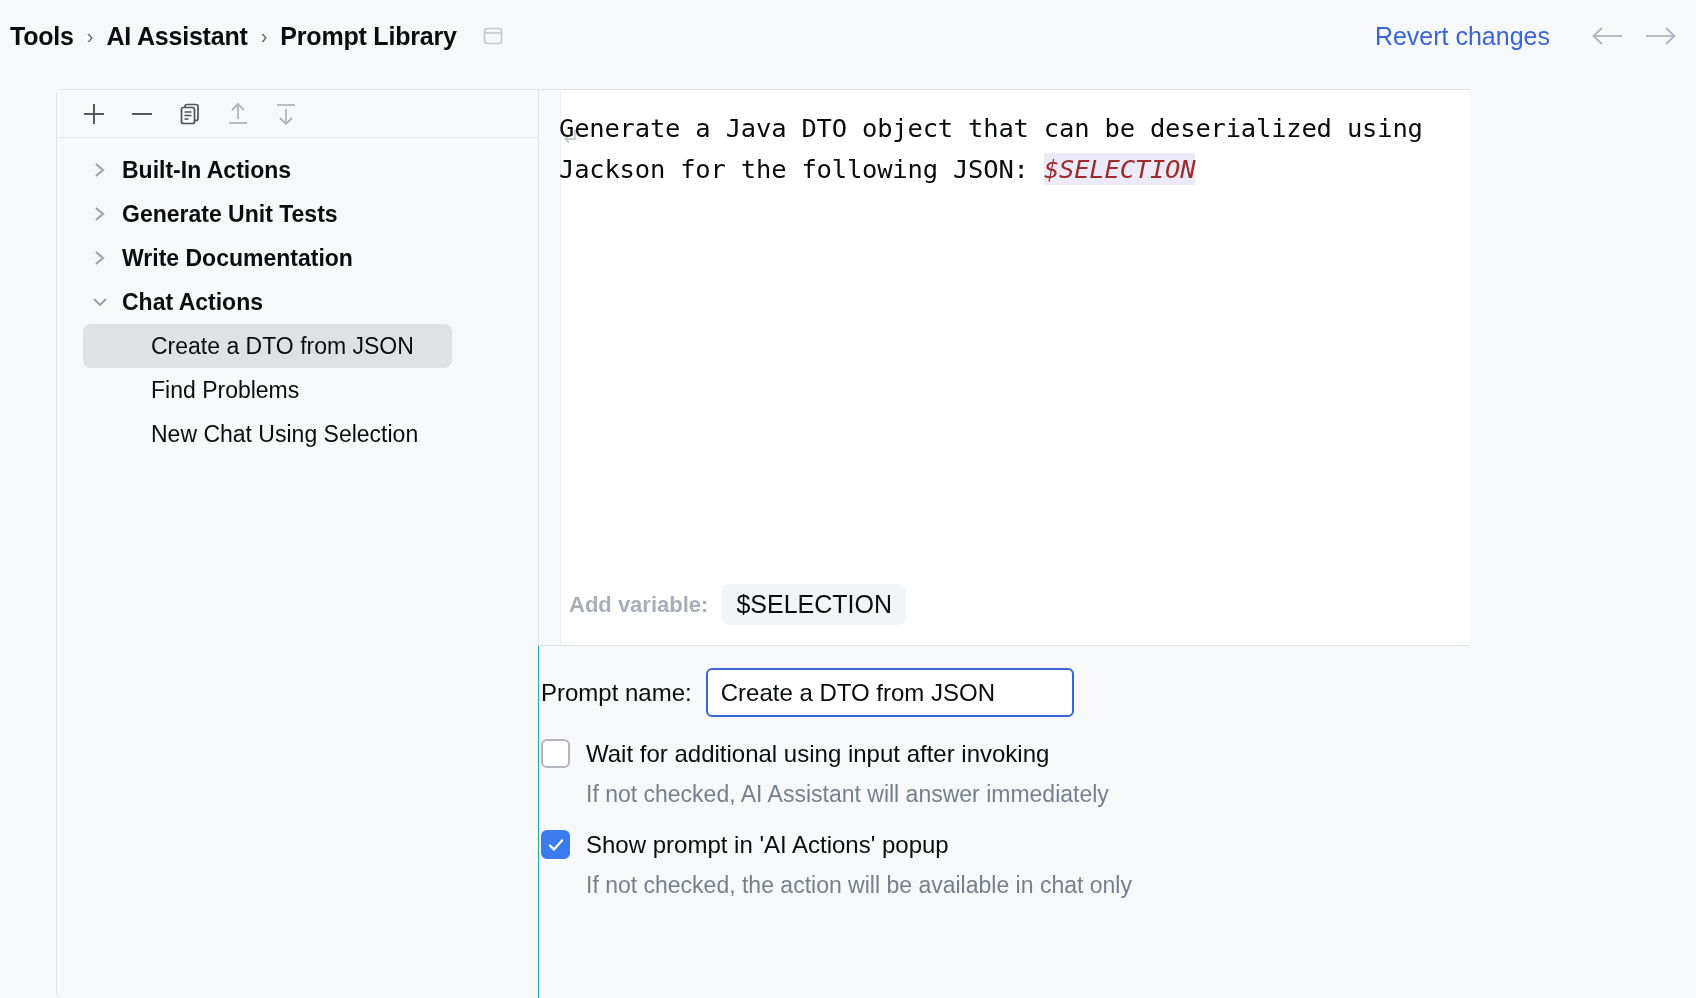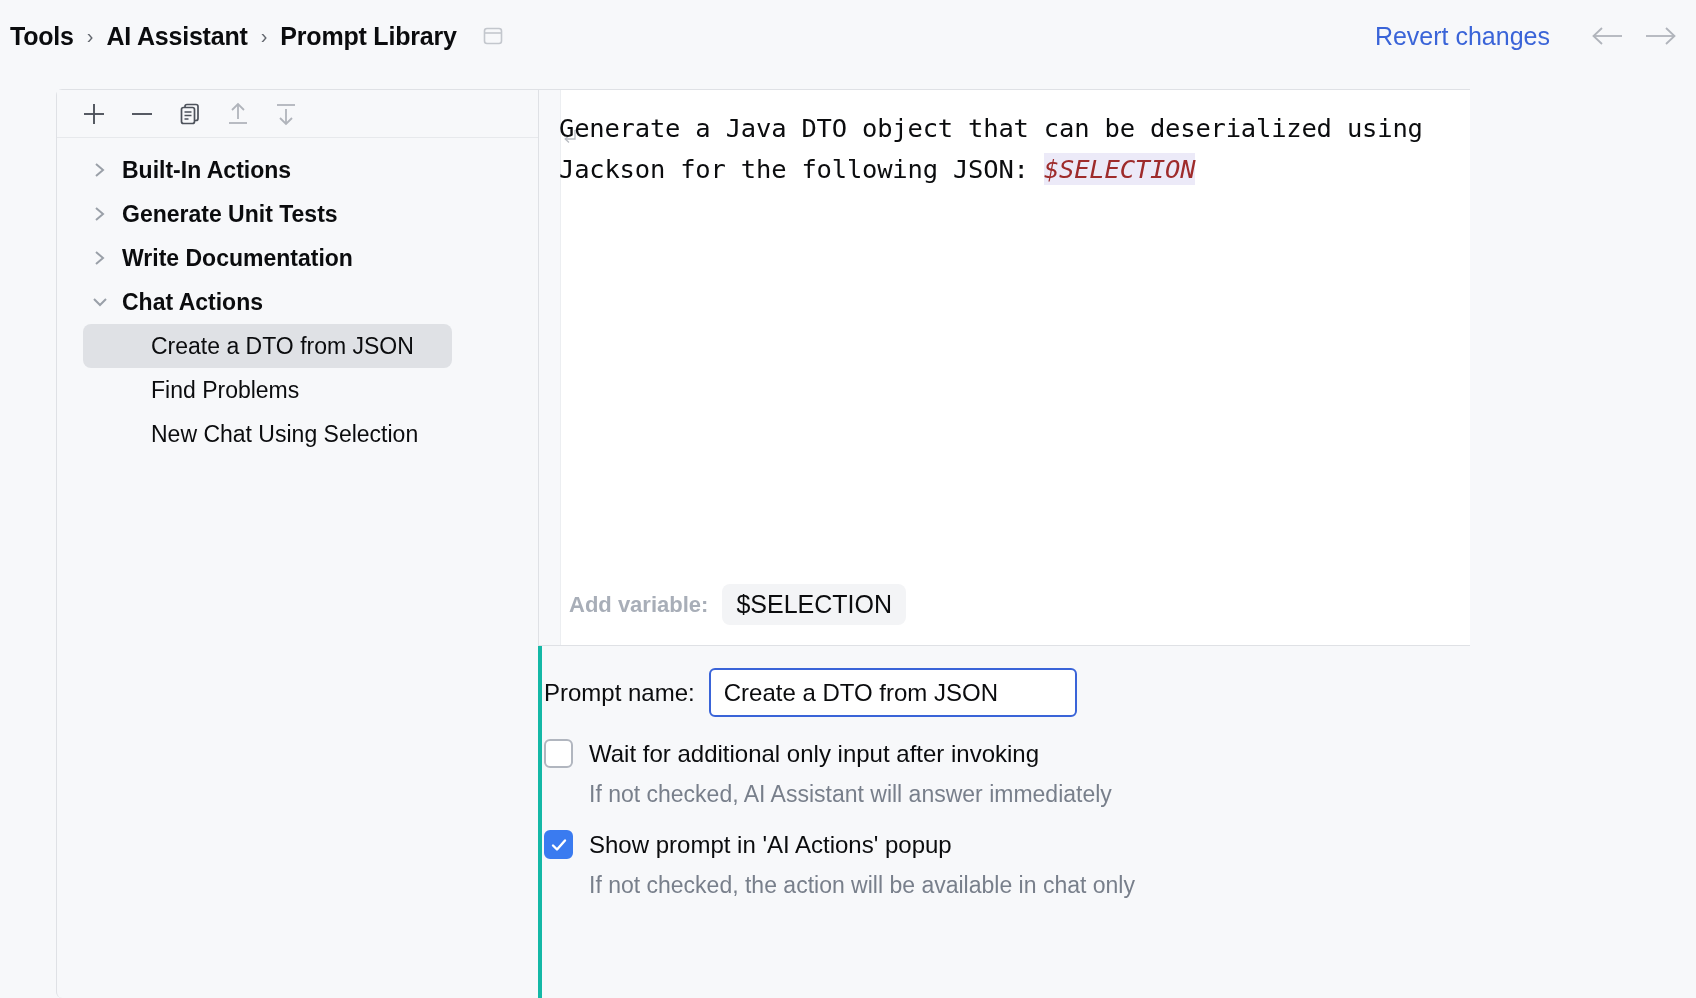--- a/index.html
+++ b/index.html
@@ -211,21 +211,21 @@
     padding: 6px 14px;
     cursor: pointer;
   }
 
   
   .form-area {
     position: absolute;
     left: 538px; top: 646px;
     width: 1158px; height: 352px;
     background: #f7f8fa;
-    border-left: 4px solid #14b8a6;
+    border-left: 1px solid #14b8a6;
   }
   .name-row {
     display: flex;
     align-items: center;
     padding-top: 22px;
     padding-left: 2px;
   }
   .name-label {
     font-size: 24px;
     color: #0b0c0e;
@@ -427,21 +427,21 @@
 
   <div class="form-area">
 
     <div class="name-row">
       <span class="name-label">Prompt name:</span>
       <input class="name-input" type="text" value="Create a DTO from JSON" style="">
     </div>
 
     <div class="check-row">
       <span class="cbox"></span>
-      <span class="check-label">Wait for additional only input after invoking</span>
+      <span class="check-label">Wait for additional using input after invoking</span>
     </div>
     <div class="hint">If not checked, AI Assistant will answer immediately</div>
 
     <div class="check-row">
       <span class="cbox checked">
         <svg width="20" height="20" viewBox="0 0 20 20">
           <polyline points="4,10.5 8,14.5 16,5.5" fill="none" stroke="#ffffff" stroke-width="2.4" stroke-linecap="round" stroke-linejoin="round"></polyline>
         </svg>
       </span>
       <span class="check-label">Show prompt in 'AI Actions' popup</span>

